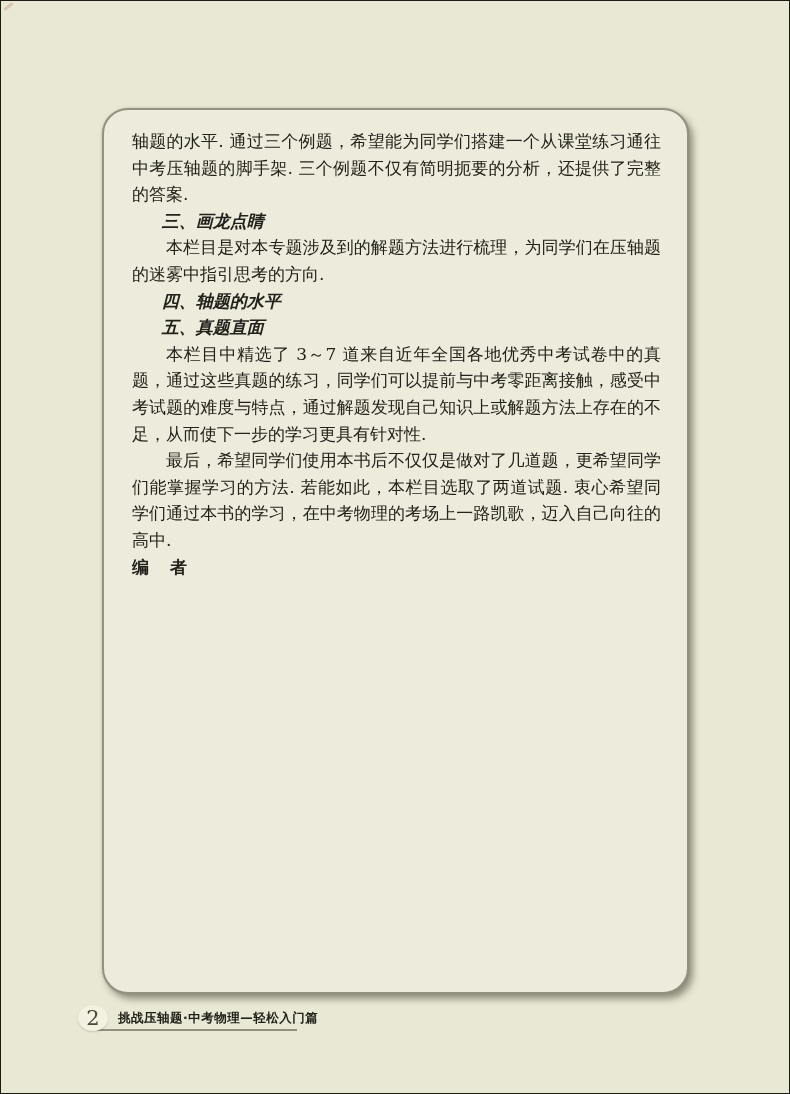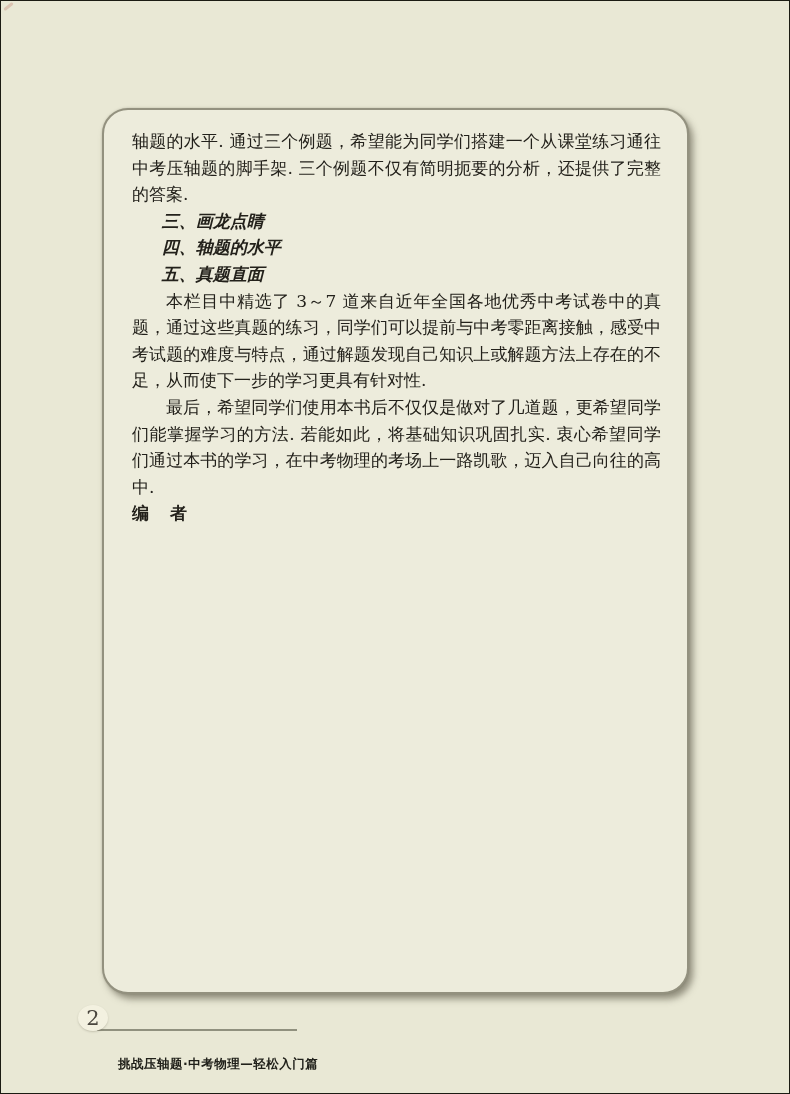--- a/index.html
+++ b/index.html
@@ -96,21 +96,21 @@
   }
   .page-number {
     font-family: "DejaVu Serif", serif;
     font-size: 21px;
     color: #4a463e;
     line-height: 1;
   }
   .footer-title {
     position: absolute;
     left: 117px;
-    top: 1055px;
+    top: 1009px;
     font-family: "DejaVu Sans", sans-serif;
     font-weight: bold;
     font-size: 12.5px;
     letter-spacing: 0.5px;
     color: #20201a;
     white-space: nowrap;
   }
 </style>
 </head>
 <body>
@@ -118,27 +118,28 @@
 <div id="screen">
 
   <div class="corner-mark"></div>
 
   <div class="card">
     <div class="text-block">
 
       <p>轴题的水平. 通过三个例题，希望能为同学们搭建一个从课堂练习通往中考压轴题的脚手架. 三个例题不仅有简明扼要的分析，还提供了完整的答案.</p>
 
       <h3 class="heading">三、画龙点睛</h3>
+      <p class="indent">本栏目是对本专题涉及到的解题方法进行梳理，为同学们在压轴题的迷雾中指引思考的方向.</p>
 
       <h3 class="heading">四、轴题的水平</h3>
 
       <h3 class="heading">五、真题直面</h3>
       <p class="indent">本栏目中精选了 3～7 道来自近年全国各地优秀中考试卷中的真题，通过这些真题的练习，同学们可以提前与中考零距离接触，感受中考试题的难度与特点，通过解题发现自己知识上或解题方法上存在的不足，从而使下一步的学习更具有针对性.</p>
 
-      <p class="indent">最后，希望同学们使用本书后不仅仅是做对了几道题，更希望同学们能掌握学习的方法. 若能如此，将基础知识巩固扎实. 衷心希望同学们通过本书的学习，在中考物理的考场上一路凯歌，迈入自己向往的高中.</p>
+      <p class="indent">最后，希望同学们使用本书后不仅仅是做对了几道题，更希望同学们能掌握学习的方法. 若能如此，本栏目选取了两道试题. 衷心希望同学们通过本书的学习，在中考物理的考场上一路凯歌，迈入自己向往的高中.</p>
 
       <p class="signature">编　者</p>
 
     </div>
   </div>
 
   <div class="footer-rule"></div>
 
   <div class="page-number-oval">
     <span class="page-number">2</span>

